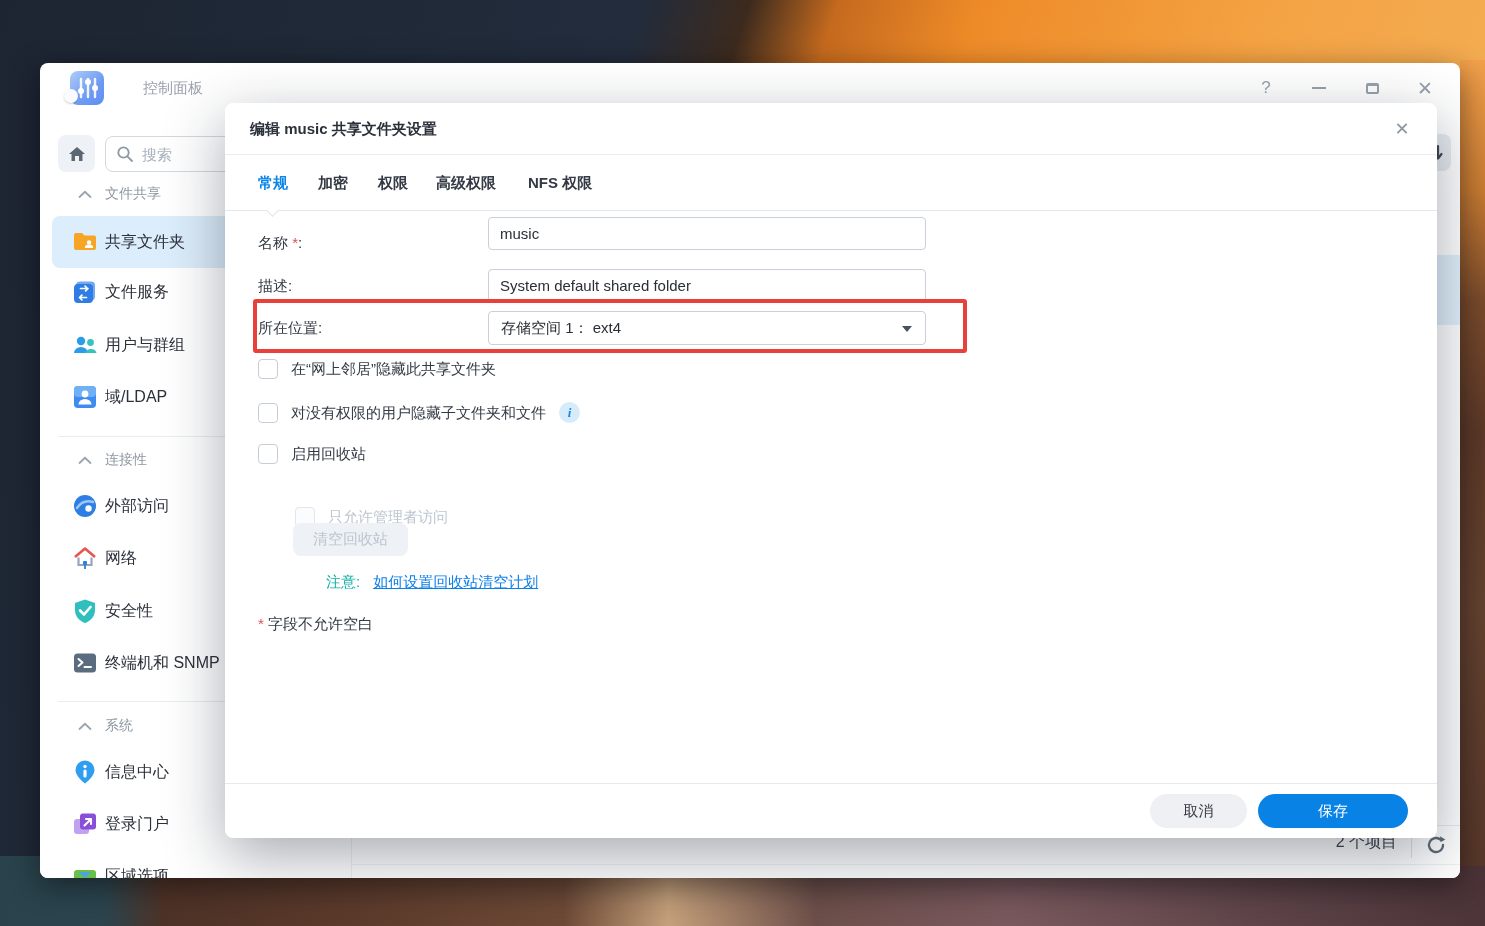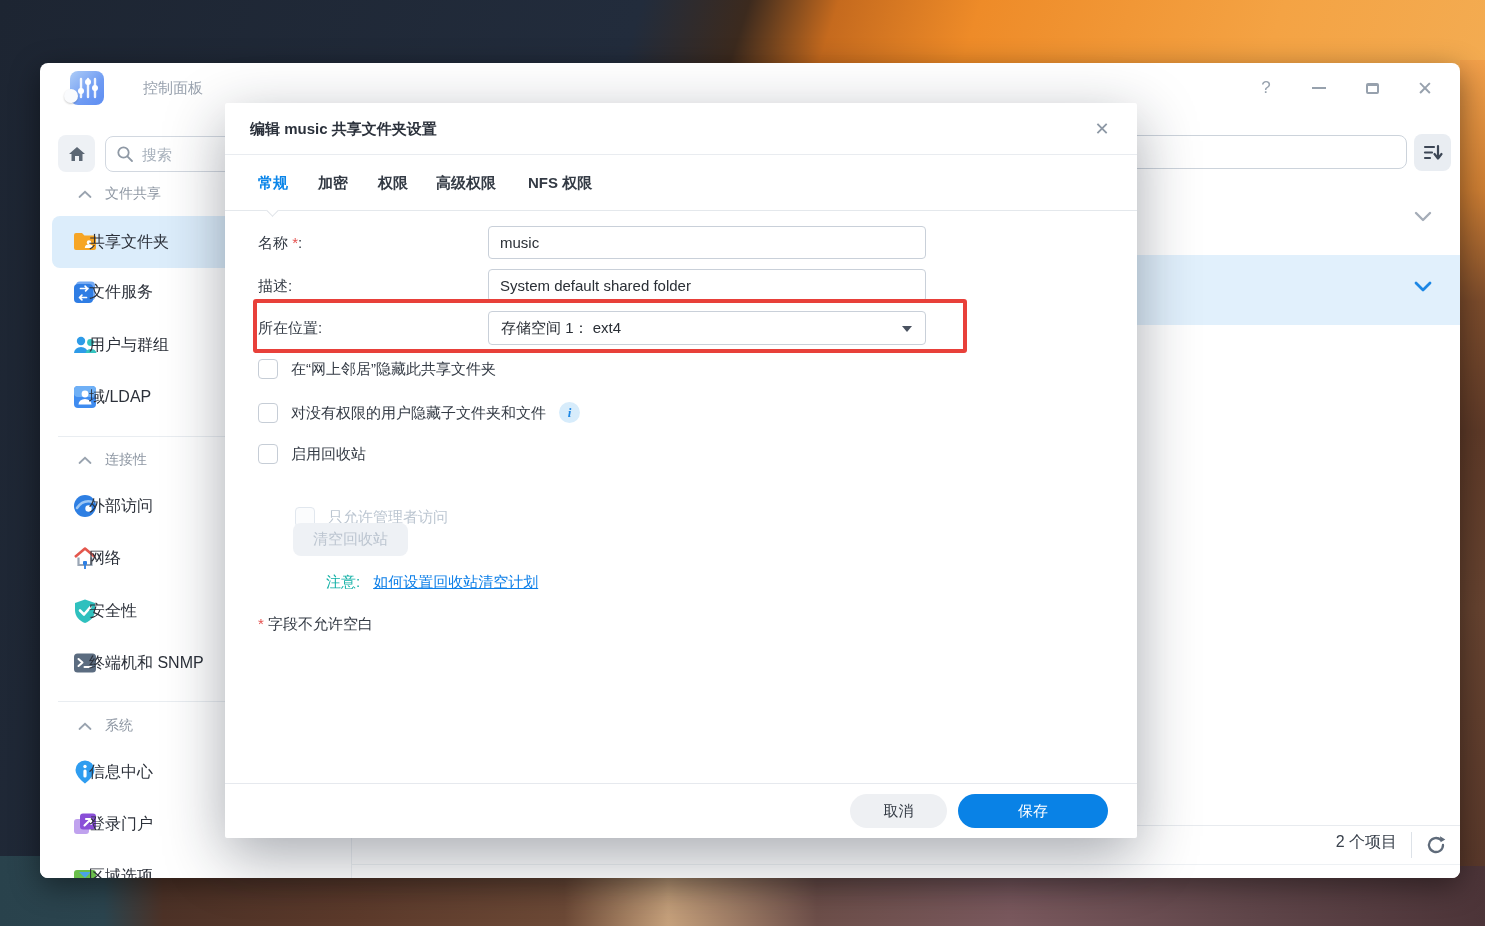--- a/index.html
+++ b/index.html
@@ -43,21 +43,21 @@
   .sb-search input { border:0; outline:0; width:140px; font-size:15px; color:#333;
     font-family:"Liberation Sans","DejaVu Sans",sans-serif; }
   .sb-search input::placeholder { color:#a9b2bd; }
 
   .sb-section { position:absolute; left:38px; height:22px; display:flex; align-items:center; gap:13px; }
   .sb-section .sec-label { font-size:14px; color:#8e97a3; }
   .sb-item { position:absolute; left:12px; width:288px; height:52px; border-radius:8px;
     display:flex; align-items:center; cursor:pointer; }
   .sb-item.selected { background:#dcedfb; }
   .sb-icon { position:absolute; left:20px; width:26px; height:26px; display:flex; align-items:center; justify-content:center; }
-  .sb-label { position:absolute; left:37px; font-size:16px; color:#2c313a; white-space:nowrap; }
+  .sb-label { position:absolute; left:53px; font-size:16px; color:#2c313a; white-space:nowrap; }
   .sb-divider { position:absolute; left:18px; width:276px; height:1px; background:#e9edf1; }
 
   
   .content { position:absolute; left:312px; top:50px; right:0; bottom:0; background:#fff; }
   .ct-search { position:absolute; left:775px; top:22px; width:280px; height:34px;
     border:1px solid #ccd3db; border-radius:8px; background:#fff; }
   .sort-btn { position:absolute; left:1062px; top:21px; width:37px; height:37px;
     background:#e9edf2; border-radius:8px; display:flex; align-items:center; justify-content:center; cursor:pointer; }
   .ct-divider { position:absolute; left:0; right:0; top:72px; height:1px; background:#e8ebef; }
   .ct-row { position:absolute; left:0; right:0; height:70px; }
@@ -66,22 +66,22 @@
   .row-chevron { position:absolute; left:1062px; top:26px; }
   .statusbar-line { position:absolute; left:0; right:0; top:712px; height:1px; background:#e8ebef; }
   .statusbar-line2 { position:absolute; left:0; right:0; top:751px; height:1px; background:#eef1f4; }
   .status-count { position:absolute; left:930px; top:719px; width:115px; text-align:right;
     font-size:16px; color:#39414c; }
   .status-vdiv { position:absolute; left:1059px; top:719px; width:1px; height:26px; background:#dde2e8; }
   .refresh-btn { position:absolute; left:1070px; top:719px; width:28px; height:26px;
     display:flex; align-items:center; justify-content:center; cursor:pointer; }
 
   
-  .dialog { position:absolute; left:225px; top:103px; width:912px; height:735px; z-index:5;
-    background:#fff; border-radius:2px; box-shadow:0 18px 60px rgba(20,30,45,.38); }
+  .dialog { position:absolute; left:225px; top:103px; width:1212px; height:735px; z-index:5;
+    background:#fff; border-radius:8px; box-shadow:0 18px 60px rgba(20,30,45,.38); }
   .dlg-header { position:absolute; left:0; right:0; top:0; height:52px; border-bottom:1px solid #e9ecf0; }
   .dlg-title { position:absolute; left:25px; top:17px; font-size:15px; font-weight:700; color:#2b313b; }
   .dlg-close { position:absolute; right:22px; top:13px; width:26px; height:26px; display:flex;
     align-items:center; justify-content:center; color:#8d98a5; font-size:18px; cursor:pointer; }
 
   .dlg-tabs { position:absolute; left:0; right:0; top:52px; height:56px; border-bottom:1px solid #e4e8ec; }
   .tab { position:absolute; top:0; height:55px; line-height:55px; font-size:15px; font-weight:700;
     color:#333a44; cursor:pointer; white-space:nowrap; }
   .tab.active { color:#0a85e9; }
   .tab-notch { position:absolute; left:43px; bottom:-5px; width:9px; height:9px; background:#fff;
@@ -391,21 +391,21 @@
     <span class="tab" style="left:93px">加密</span>
     <span class="tab" style="left:153px">权限</span>
     <span class="tab" style="left:211px">高级权限</span>
     <span class="tab" style="left:303px">NFS 权限</span>
     <span class="tab-notch"></span>
   </div>
 
   <div class="fld-label" style="top:131px">
     <span>名称</span> <span class="req">*</span><span>:</span>
   </div>
-  <input class="txt-input" style="top: 123px;" value="music">
+  <input class="txt-input" style="top: 114px;" value="music">
 
   <div class="fld-label" style="top:174px">描述:</div>
   <input class="txt-input" style="top: 166px;" value="System default shared folder">
 
   <div class="fld-label" style="top:216px">所在位置:</div>
   <div class="select" style="top:208px">
     <span>存储空间 1： ext4</span>
     <span class="caret"></span>
   </div>
 

